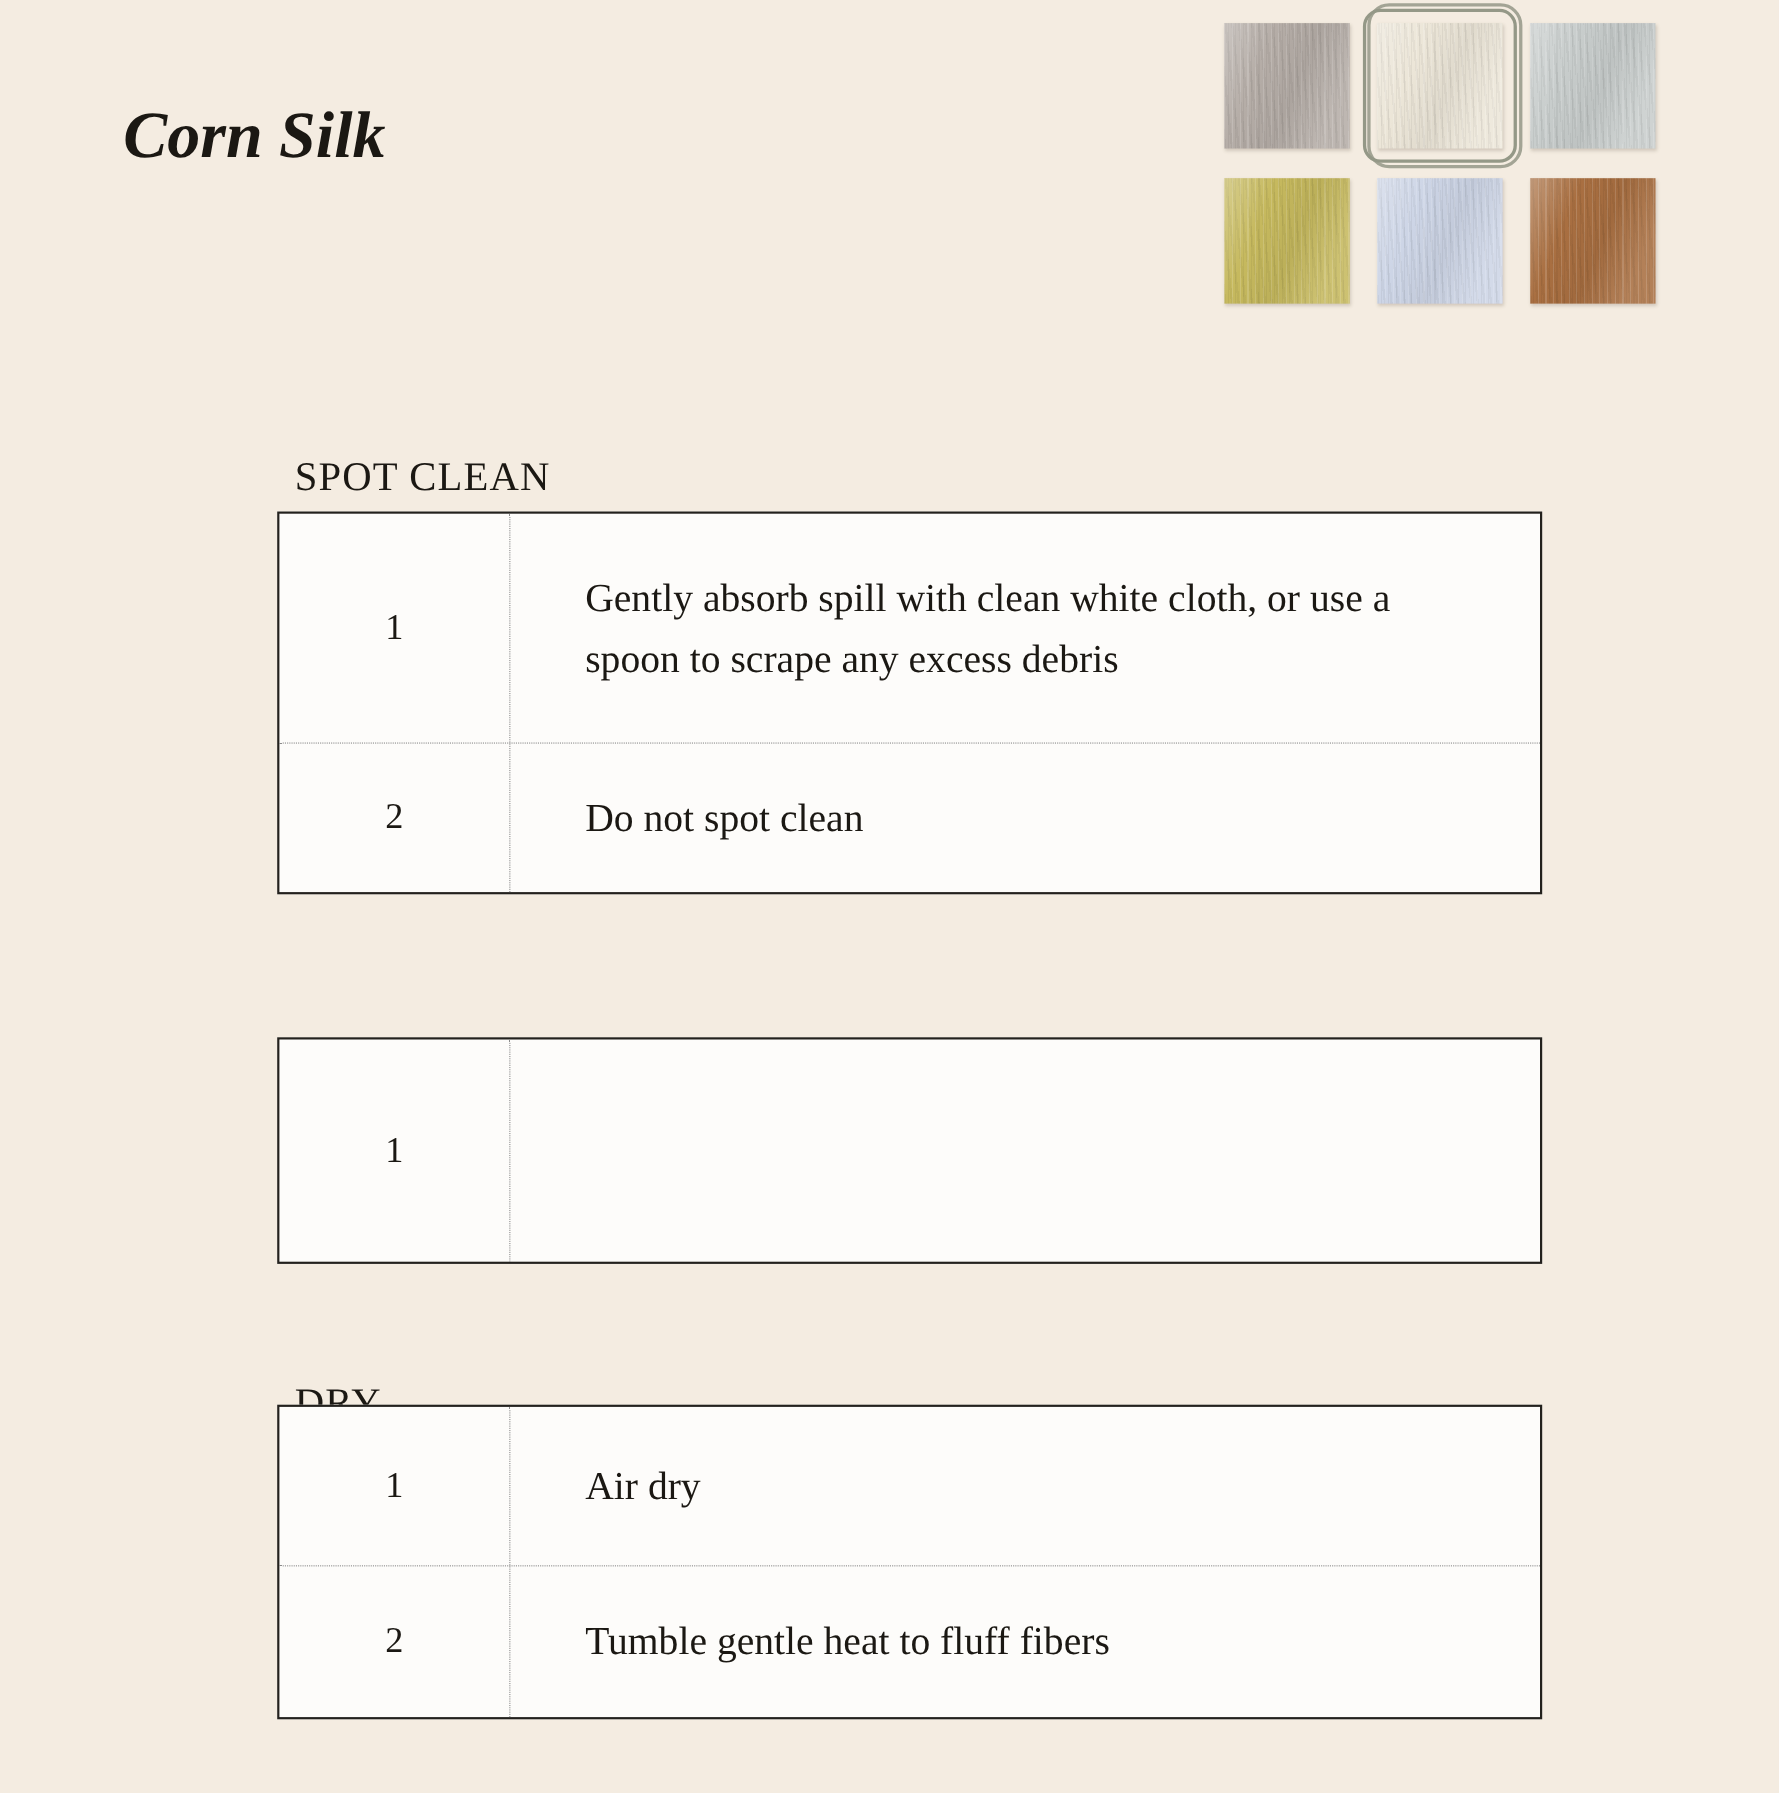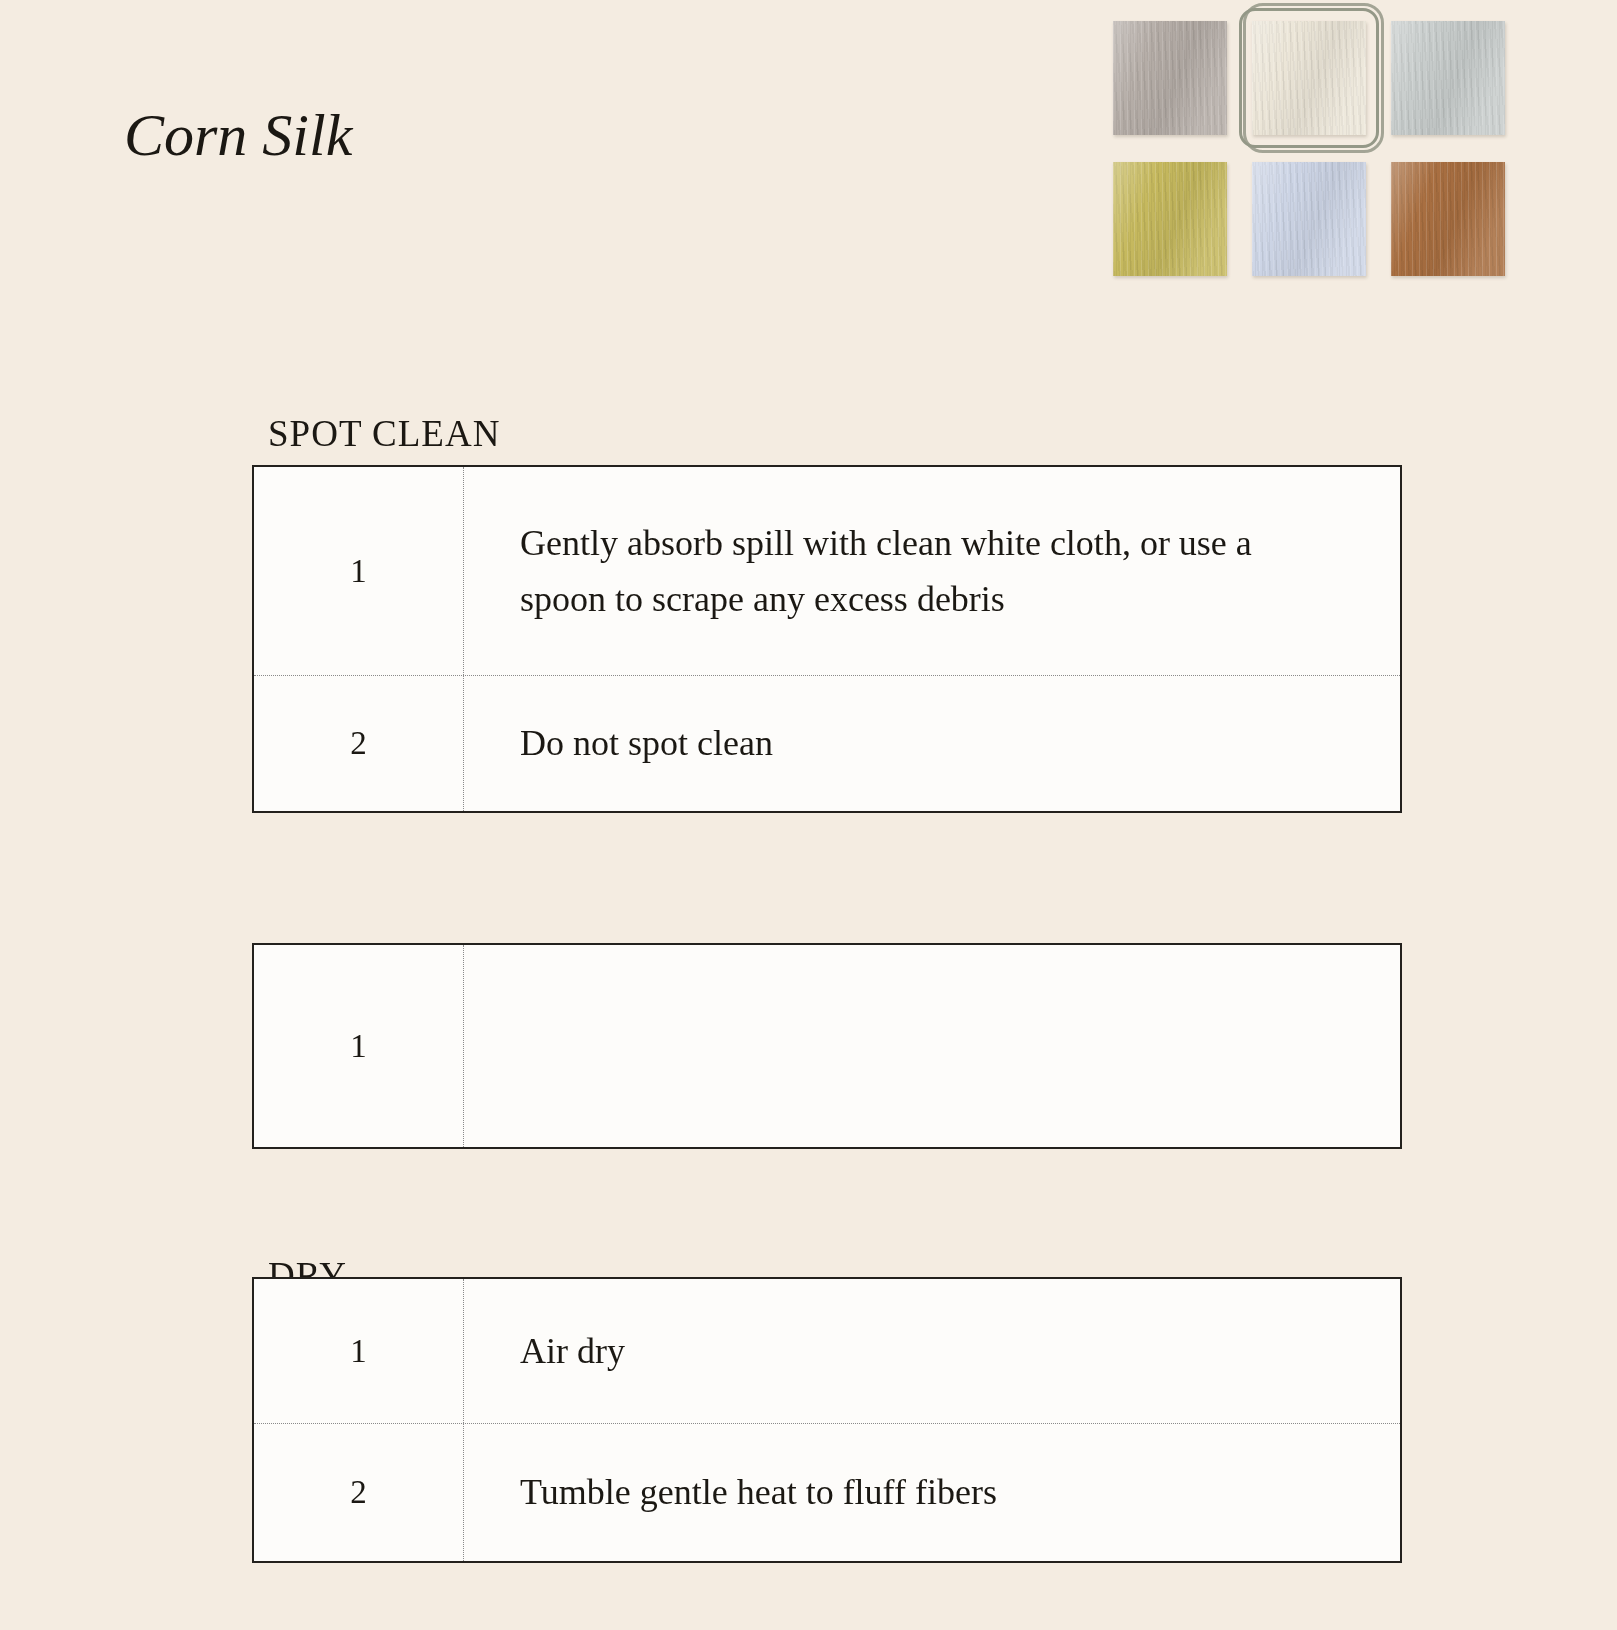--- a/index.html
+++ b/index.html
@@ -23,25 +23,25 @@
     height:1630px;
     background:var(--bg);
     overflow:hidden;
   }
 
   
   .page-title{
     position:absolute;
     left:112px;
     top:90px;
-    margin:12px;
+    margin:0;
     font-size:60px;
     line-height:1.1;
     font-style:italic;
-    font-weight:400;
+    font-weight:700;
     letter-spacing:0;
     color:var(--ink);
   }
 
   
   .swatches{
     position:absolute;
     left:1113px;
     top:21px;
     display:grid;
@@ -117,21 +117,21 @@
     font-size:33px;
   }
   .step-text{
     flex:1 1 auto;
     display:flex;
     align-items:center;
     padding:10px 40px 10px 56px;
     font-size:36px;
     line-height:1.56;
   }
-  .step-text p{margin:0;max-width:780px;}
+  .step-text p{margin:12px;max-width:780px;}
 </style>
 </head>
 <body>
 
 <div class="canvas">
 
   <h1 class="page-title">Corn Silk</h1>
 
   <div class="swatches">
     <div class="swatch-cell">

